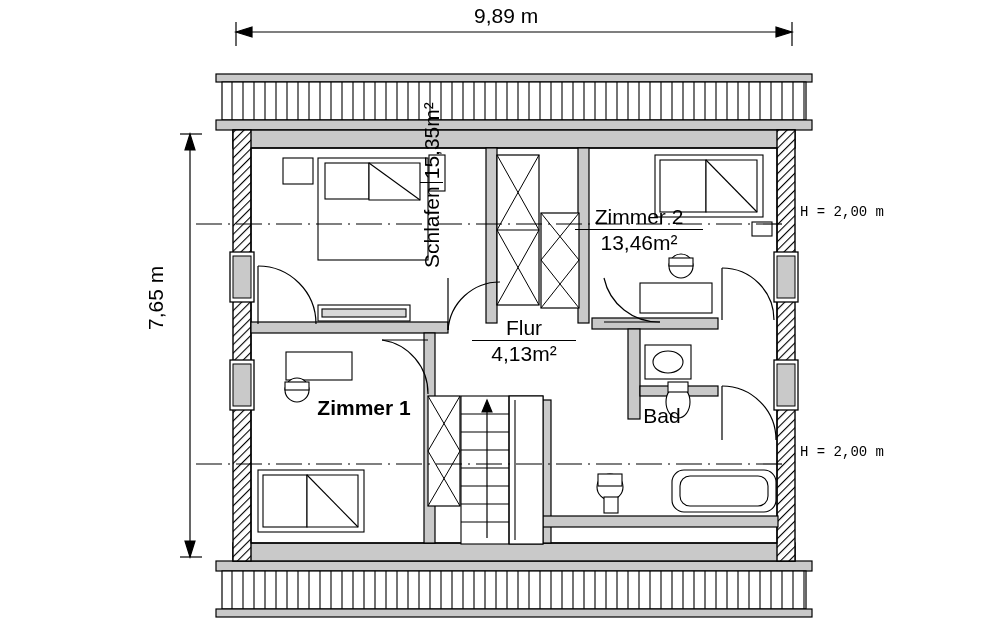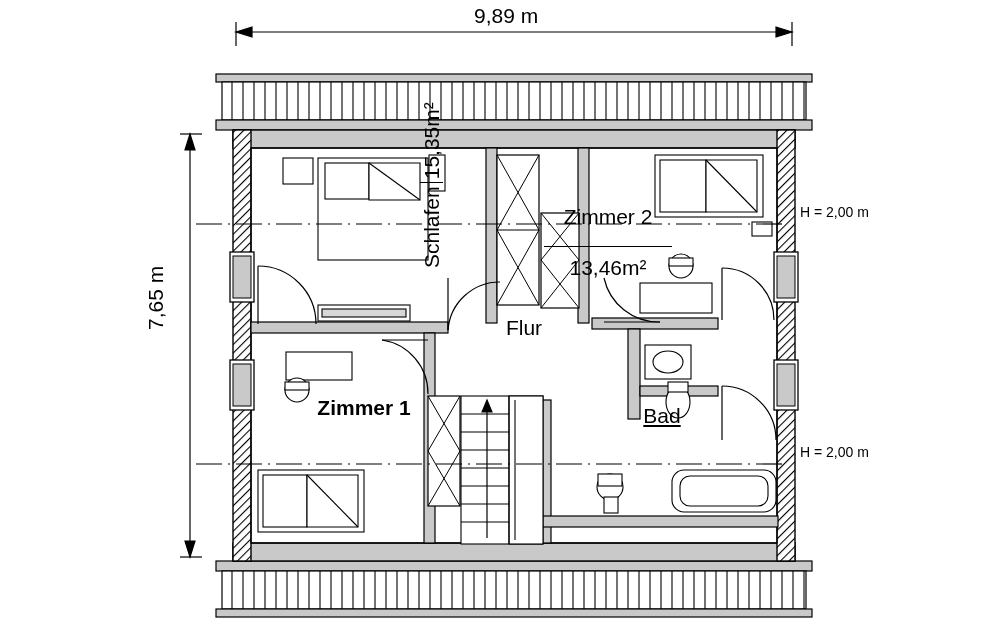--- a/index.html
+++ b/index.html
@@ -26,36 +26,37 @@
     font-family: "Liberation Sans", sans-serif;
     color: #000;
     white-space: nowrap;
     line-height: 1.12;
   }
   .lbl-dim {
     font-size: 21px;
   }
   .lbl-h {
     font-size: 14px;
+    font-family: Liberation Mono, monospace;
   }
   .room {
     position: absolute;
     text-align: center;
     line-height: 1.1;
   }
   .room .name {
     font-size: 21px;
     display: block;
   }
   .room .area {
     font-size: 21px;
     display: block;
     border-top: 1.2px solid #000;
-    padding-top: 9px;
-    margin-top: 18px;
+    padding-top: 1px;
+    margin-top: 1px;
   }
   .room.vert {
     transform: rotate(-90deg);
     transform-origin: left top;
   }
   .room.vert .name,
   .room.vert .area {
     display: inline-block;
     vertical-align: top;
   }
@@ -286,28 +287,29 @@
 <div class="lbl lbl-dim" style="left:144px; top:330px; transform:rotate(-90deg); transform-origin:left top;">7,65 m</div>
 
 <div class="lbl lbl-h" style="left:800px; top:205px;">H = 2,00 m</div>
 
 <div class="lbl lbl-h" style="left:800px; top:445px;">H = 2,00 m</div>
 
 <div class="room vert" style="left:420px; top:268px;">
   <span class="name">Schlafen</span><span class="area">15,35m²</span>
 </div>
 
-<div class="room" style="left:544px; top:205px; width:128px;">
+<div class="room" style="left:575px; top:205px; width:128px;">
   <span class="name">Zimmer 2</span>
   <span class="area">13,46m²</span>
 </div>
 
 <div class="room" style="left:472px; top:316px; width:104px;">
   <span class="name">Flur</span>
+  <span class="area">4,13m²</span>
 </div>
 
 <div class="room" style="left:300px; top:396px; width:128px;font-weight:bold;">
   <span class="name">Zimmer 1</span>
 </div>
 
-<div class="room" style="left:604px; top:404px; width:116px;text-decoration:underline;">
+<div class="room" style="left:604px; top:404px; width:116px;">
   <span class="name">Bad</span>
 </div>
 
 </body></html>

